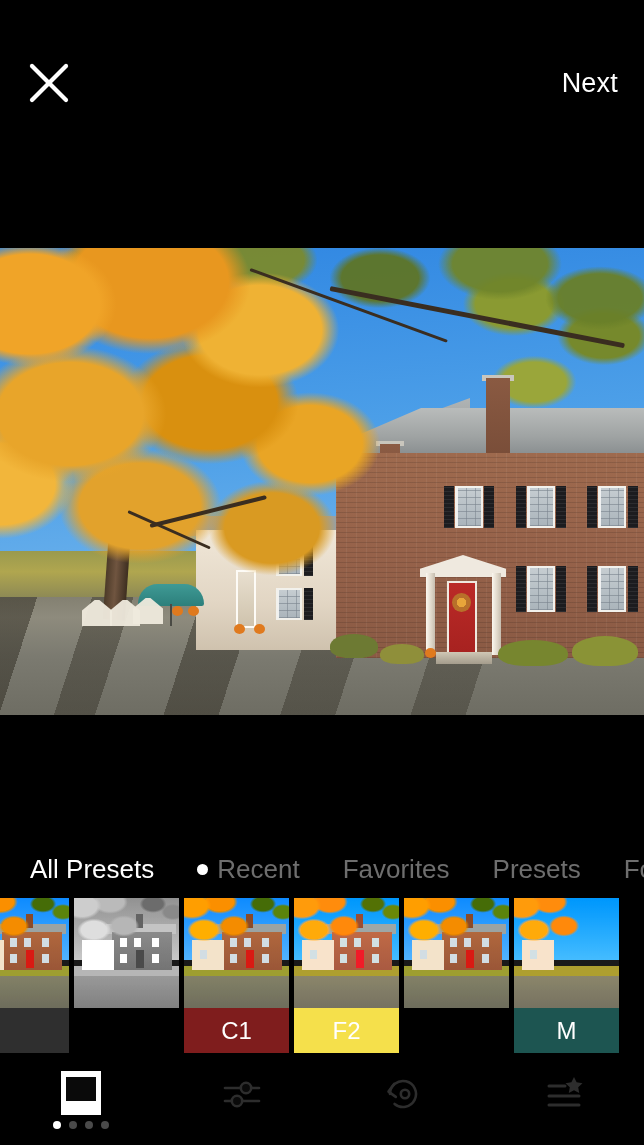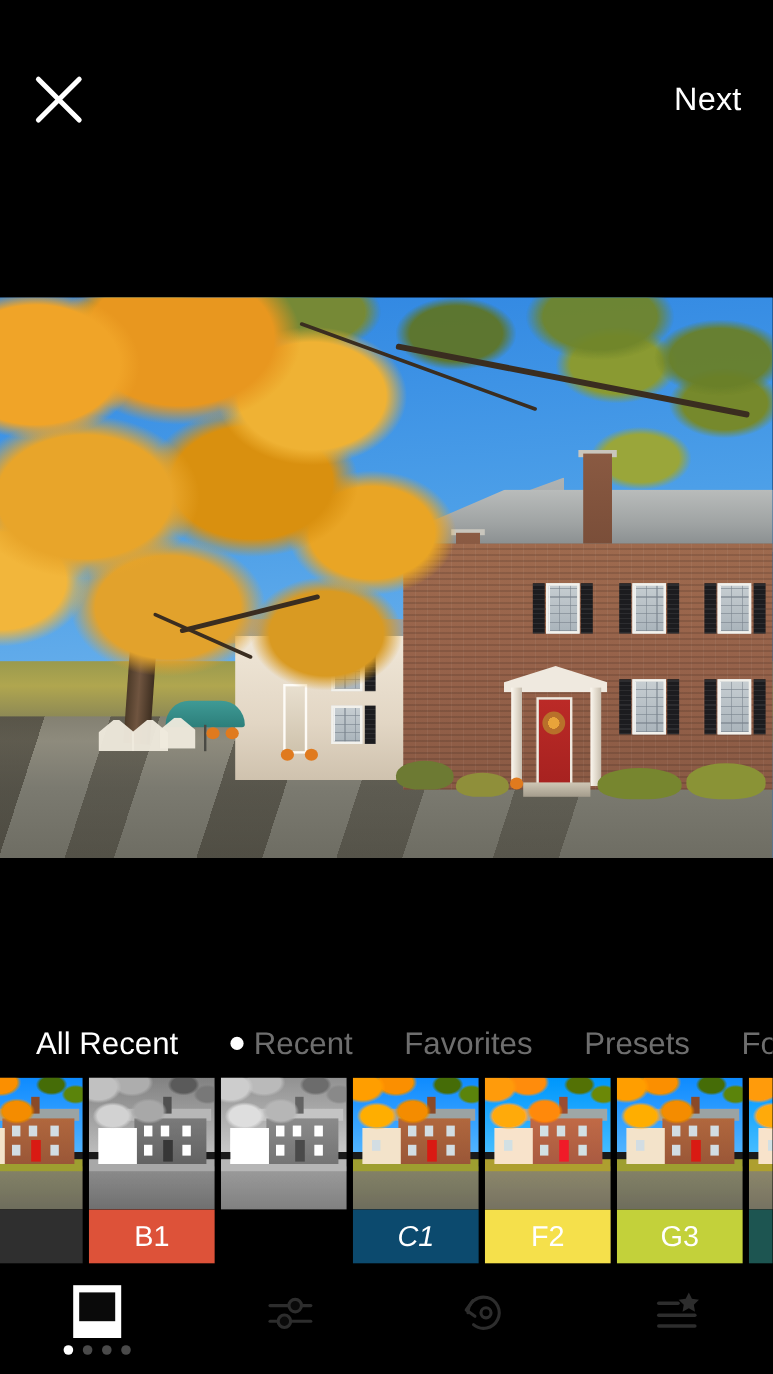--- a/index.html
+++ b/index.html
@@ -688,21 +688,21 @@
       <div class="pumpkin" style="left:254px;top:376px;"></div>
 
       <div class="shrub" style="left:330px;top:386px;width:48px;height:24px;background:#6d7a33;"></div>
       <div class="shrub" style="left:498px;top:392px;width:70px;height:26px;background:#77862f;"></div>
       <div class="shrub" style="left:572px;top:388px;width:66px;height:30px;background:#8a9336;"></div>
       <div class="shrub" style="left:380px;top:396px;width:44px;height:20px;background:#8f8f3a;"></div>
     </div>
   </div>
 
   <div class="tabs">
-    <div id="tabs-rail"><div class="tab active"><span>All Recent</span></div><div class="tab"><span class="tab-dot"></span><span>Recent</span></div><div class="tab"><span>Favorites</span></div><div class="tab"><span>Presets</span></div><div class="tab"><span>For</span></div></div>
+    <div id="tabs-rail"><div class="tab active"><span>All Presets</span></div><div class="tab"><span class="tab-dot"></span><span>Recent</span></div><div class="tab"><span>Favorites</span></div><div class="tab"><span>Presets</span></div><div class="tab"><span>For</span></div></div>
   </div>
 
   <div class="strip">
     <div id="strip-rail" style="position:absolute;left:-36px;top:0;white-space:nowrap;"><div class="preset"><div class="preset-thumb">
             <div class="thumb-scene warm">
               <div class="t-sky"></div>
               <div class="t-tree2"></div>
               <div class="t-ground"></div>
               <div class="t-lawn"></div>
               <div class="t-roof"></div>
@@ -711,39 +711,20 @@
               <div class="t-wing"></div>
               <div class="t-door"></div>
               <div class="t-winl" style="left:46px;top:40px;"></div>
               <div class="t-winl" style="left:60px;top:40px;"></div>
               <div class="t-winl" style="left:78px;top:40px;"></div>
               <div class="t-winl" style="left:78px;top:56px;"></div>
               <div class="t-winl" style="left:46px;top:56px;"></div>
               <div class="t-tree"></div>
             </div>
           </div><div class="preset-label" style="background: rgb(47, 47, 47);"></div></div><div class="preset"><div class="preset-thumb">
-            <div class="thumb-scene bw">
-              <div class="t-sky"></div>
-              <div class="t-tree2"></div>
-              <div class="t-ground"></div>
-              <div class="t-lawn"></div>
-              <div class="t-roof"></div>
-              <div class="t-chim"></div>
-              <div class="t-house"></div>
-              <div class="t-wing"></div>
-              <div class="t-door"></div>
-              <div class="t-winl" style="left:46px;top:40px;"></div>
-              <div class="t-winl" style="left:60px;top:40px;"></div>
-              <div class="t-winl" style="left:78px;top:40px;"></div>
-              <div class="t-winl" style="left:78px;top:56px;"></div>
-              <div class="t-winl" style="left:46px;top:56px;"></div>
-              <div class="t-winl" style="left:16px;top:52px;"></div>
-              <div class="t-tree"></div>
-            </div>
-          </div><div class="preset-label" style="background: rgb(221, 82, 57);">B1</div></div><div class="preset"><div class="preset-thumb">
             <div class="thumb-scene bw-soft">
               <div class="t-sky"></div>
               <div class="t-tree2"></div>
               <div class="t-ground"></div>
               <div class="t-lawn"></div>
               <div class="t-roof"></div>
               <div class="t-chim"></div>
               <div class="t-house"></div>
               <div class="t-wing"></div>
               <div class="t-door"></div>
@@ -767,21 +748,21 @@
               <div class="t-wing"></div>
               <div class="t-door"></div>
               <div class="t-winl" style="left:46px;top:40px;"></div>
               <div class="t-winl" style="left:60px;top:40px;"></div>
               <div class="t-winl" style="left:78px;top:40px;"></div>
               <div class="t-winl" style="left:78px;top:56px;"></div>
               <div class="t-winl" style="left:46px;top:56px;"></div>
               <div class="t-winl" style="left:16px;top:52px;"></div>
               <div class="t-tree"></div>
             </div>
-          </div><div class="preset-label" style="background: #0c4a6e; font-style: italic;">C1</div></div><div class="preset"><div class="preset-thumb">
+          </div><div class="preset-label" style="background: #7f1d1d;">C1</div></div><div class="preset"><div class="preset-thumb">
             <div class="thumb-scene golden">
               <div class="t-sky"></div>
               <div class="t-tree2"></div>
               <div class="t-ground"></div>
               <div class="t-lawn"></div>
               <div class="t-roof"></div>
               <div class="t-chim"></div>
               <div class="t-house"></div>
               <div class="t-wing"></div>
               <div class="t-door"></div>
@@ -805,21 +786,21 @@
               <div class="t-wing"></div>
               <div class="t-door"></div>
               <div class="t-winl" style="left:46px;top:40px;"></div>
               <div class="t-winl" style="left:60px;top:40px;"></div>
               <div class="t-winl" style="left:78px;top:40px;"></div>
               <div class="t-winl" style="left:78px;top:56px;"></div>
               <div class="t-winl" style="left:46px;top:56px;"></div>
               <div class="t-winl" style="left:16px;top:52px;"></div>
               <div class="t-tree"></div>
             </div>
-          </div><div class="preset-label" style="background: rgb(195, 209, 58);">G3</div></div><div class="preset"><div class="preset-thumb">
+          </div></div><div class="preset"><div class="preset-thumb">
             <div class="thumb-scene golden">
               <div class="t-sky"></div>
               <div class="t-ground"></div>
               <div class="t-lawn"></div>
               <div class="t-wing"></div>
               <div class="t-winl" style="left:16px;top:52px;"></div>
               <div class="t-tree"></div>
             </div>
           </div><div class="preset-label" style="background: rgb(29, 85, 81);">M</div></div></div>
   </div>

